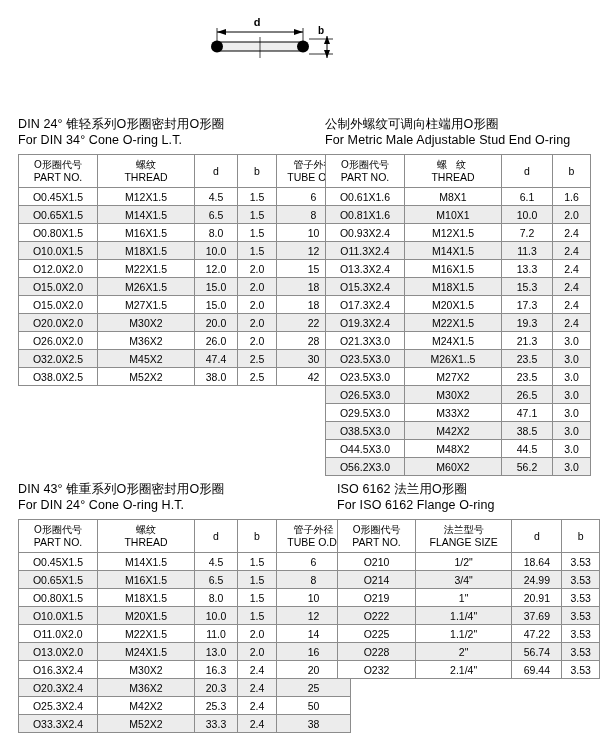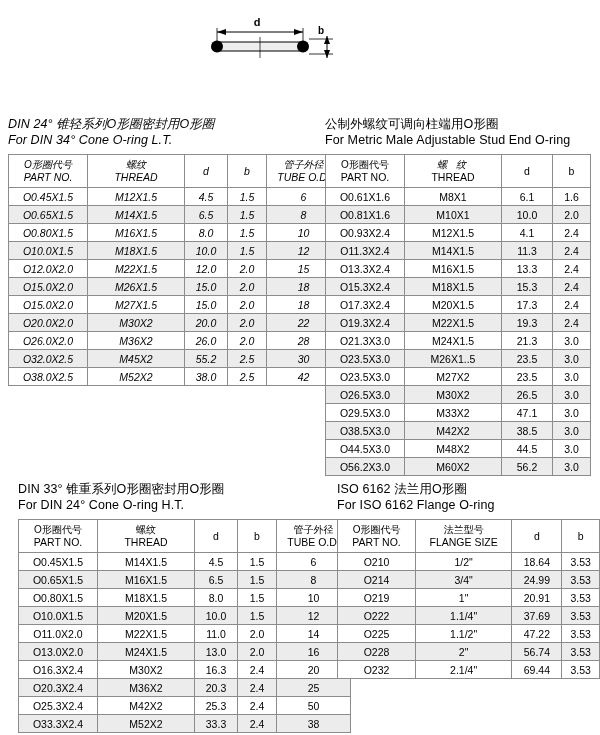--- a/index.html
+++ b/index.html
@@ -12,21 +12,21 @@
     overflow:hidden;
   }
   .page{position:relative;width:600px;height:735px;}
 
   
   .diagram{position:absolute;left:195px;top:6px;width:170px;height:62px;}
   .diagram svg{display:block;}
 
   
   .section{position:absolute;}
-  .sec-tl{left:8px;top:116px;font-style:italic;}
+  .sec-tl{left:18px;top:116px;}
   .sec-tr{left:325px;top:116px;}
   .sec-bl{left:18px;top:481px;}
   .sec-br{left:337px;top:481px;}
 
   .title-cn{
     font-size:12.5px;
     line-height:16px;
     white-space:nowrap;
     letter-spacing:0.1px;
   }
@@ -57,21 +57,21 @@
     white-space:nowrap;
   }
   table.spec thead th{
     height:32px;
     background:#ffffff;
     font-size:10.5px;
   }
   .hd-cn{display:block;font-size:10px;line-height:12px;}
   .hd-en{display:block;font-size:10.5px;line-height:12px;}
   .hd-single{font-weight:bold;font-size:11px;}
-  .hd-sp{letter-spacing:3px;font-style:italic;}
+  .hd-sp{letter-spacing:3px;}
   tbody tr:nth-child(even) td{background:#ececec;}
   tbody tr:nth-child(odd) td{background:#ffffff;}
 
   
   .w5 .c0{width:78px;}
   .w5 .c1{width:96px;}
   .w5 .c2{width:42px;}
   .w5 .c3{width:38px;}
   .w5 .c4{width:73px;}
 
@@ -194,21 +194,21 @@
           <tr>
             <td class="c0">O26.0X2.0</td>
             <td class="c1">M36X2</td>
             <td class="c2">26.0</td>
             <td class="c3">2.0</td>
             <td class="c4">28</td>
           </tr>
           <tr>
             <td class="c0">O32.0X2.5</td>
             <td class="c1">M45X2</td>
-            <td class="c2">55.2</td>
+            <td class="c2">47.4</td>
             <td class="c3">2.5</td>
             <td class="c4">30</td>
           </tr>
           <tr>
             <td class="c0">O38.0X2.5</td>
             <td class="c1">M52X2</td>
             <td class="c2">38.0</td>
             <td class="c3">2.5</td>
             <td class="c4">42</td>
           </tr>
@@ -243,21 +243,21 @@
           </tr>
           <tr>
             <td class="c0">O0.81X1.6</td>
             <td class="c1">M10X1</td>
             <td class="c2">10.0</td>
             <td class="c3">2.0</td>
           </tr>
           <tr>
             <td class="c0">O0.93X2.4</td>
             <td class="c1">M12X1.5</td>
-            <td class="c2">4.1</td>
+            <td class="c2">7.2</td>
             <td class="c3">2.4</td>
           </tr>
           <tr>
             <td class="c0">O11.3X2.4</td>
             <td class="c1">M14X1.5</td>
             <td class="c2">11.3</td>
             <td class="c3">2.4</td>
           </tr>
           <tr>
             <td class="c0">O13.3X2.4</td>
@@ -329,21 +329,21 @@
             <td class="c0">O56.2X3.0</td>
             <td class="c1">M60X2</td>
             <td class="c2">56.2</td>
             <td class="c3">3.0</td>
           </tr>
         </tbody>
     </table>
   </div>
 
   <div class="section sec-bl">
-    <div class="title-cn">DIN 33° 锥重系列O形圈密封用O形圈</div>
+    <div class="title-cn">DIN 43° 锥重系列O形圈密封用O形圈</div>
     <div class="title-en">For DIN 24° Cone O-ring H.T.</div>
     <table class="spec w5">
       <thead>
         <tr>
           <th class="c0">
             <span class="hd-cn">O形圈代号</span>
             <span class="hd-en">PART NO.</span>
           </th>
           <th class="c1">
             <span class="hd-cn">螺纹</span>

